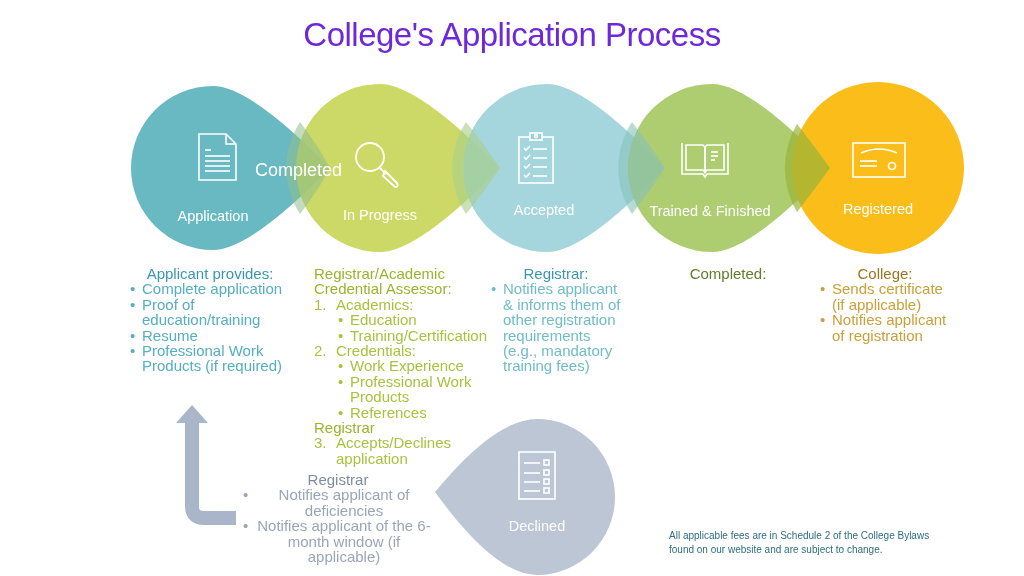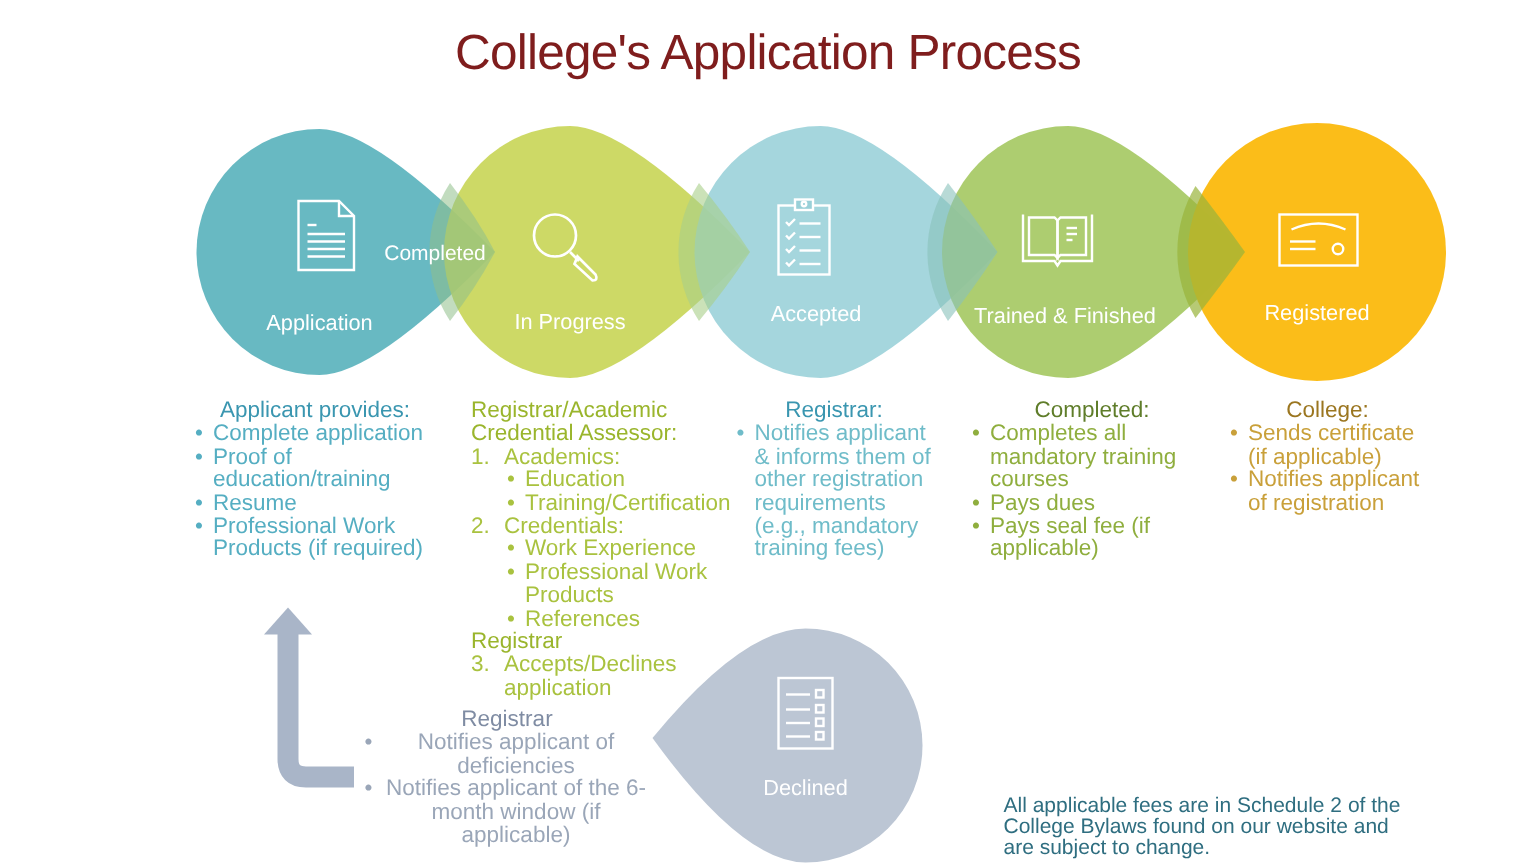--- a/index.html
+++ b/index.html
@@ -1,17 +1,17 @@
 <!DOCTYPE html>
 <html><head>
 <meta charset="utf-8">
 <style>
   html, body { margin:0; padding:0; background:#ffffff; }
   body { width:1024px; height:576px; position:relative; overflow:hidden; font-family:"Liberation Sans", sans-serif; }
-  .title { position:absolute; left:0; width:1024px; top:16px; text-align:center; font-size:33px; color:#7f1d1d; letter-spacing:-0.5px; }
+  .title { position:absolute; left:0; width:1024px; top:16px; text-align:center; font-size:33px; color:#6d28d9; letter-spacing:-0.5px; }
   svg.diagram { position:absolute; left:0; top:0; }
   .lbl { position:absolute; color:#ffffff; font-size:14.5px; text-align:center; white-space:nowrap; }
   .desc { position:absolute; font-size:15px; line-height:15.4px; }
   .desc .head { font-weight:normal; }
   .desc ul { margin:0; padding:0; list-style:none; }
   .desc li { position:relative; padding-left:12px; }
   .desc li::before { content:"•"; position:absolute; left:0; }
   .desc .num { position:relative; padding-left:22px; }
   .desc .num .n { position:absolute; left:0; }
   .desc .sub { padding-left:24px; }
@@ -20,21 +20,21 @@
   .lime { color:#a9c23f; }
   .lime .head { color:#9ab52c; }
   .aqua { color:#6fbcc9; }
   .aqua .head { color:#3a96b0; }
   .green { color:#8fae3e; }
   .green .head { color:#5f7d2a; }
   .gold { color:#c9a03a; }
   .gold .head { color:#9b7620; }
   .grey { color:#9aa6b8; }
   .grey .head { color:#7f8ca3; }
-  .note { position:absolute; left:669px; top:529px; font-size:14px; line-height:14px; color:#2f6e80; }
+  .note { position:absolute; left:669px; top:529px; font-size:10px; line-height:14px; color:#2f6e80; }
 </style>
 </head>
 <body>
 
 <div class="title">College's Application Process</div>
 
 <svg class="diagram" width="1024" height="576" viewBox="0 0 1024 576">
 
   <g>
     <path d="M213,86 A82,82 0 1,0 213,250 Q250,250 330,168 Q250,86 213,86 Z" fill="#63b7c0" opacity="0.97"></path>
@@ -115,21 +115,21 @@
     <line x1="524" y1="473" x2="540" y2="473"></line>
       <rect x="544" y="470" width="5" height="5"></rect>
     <line x1="524" y1="482" x2="540" y2="482"></line>
       <rect x="544" y="479" width="5" height="5"></rect>
     <line x1="524" y1="491" x2="540" y2="491"></line>
       <rect x="544" y="488" width="5" height="5"></rect>
   </g>
 </svg>
 
 <div class="lbl" style="left:153px; top:208px; width:120px;">Application</div>
-<div class="lbl" style="left:255px; top:160px; width:70px; font-size:14px;">Completed</div>
+<div class="lbl" style="left:255px; top:160px; width:70px; font-size:18px;">Completed</div>
 <div class="lbl" style="left:320px; top:207px; width:120px;">In Progress</div>
 <div class="lbl" style="left:484px; top:202px; width:120px;">Accepted</div>
 <div class="lbl" style="left:630px; top:203px; width:160px;">Trained &amp; Finished</div>
 <div class="lbl" style="left:818px; top:201px; width:120px;">Registered</div>
 <div class="lbl" style="left:477px; top:518px; width:120px;">Declined</div>
 
 <div class="desc teal" style="left:130px; top:266px; width:170px;">
   <div class="head" style="text-align:center; width:160px;">Applicant provides:</div>
   <ul>
     <li>Complete application</li>
@@ -158,25 +158,20 @@
 
 <div class="desc aqua" style="left:491px; top:266px; width:130px;">
   <div class="head" style="text-align:center;">Registrar:</div>
   <ul>
     <li>Notifies applicant &amp; informs them of other registration requirements (e.g., mandatory training fees)</li>
   </ul>
 </div>
 
 <div class="desc green" style="left:648px; top:266px; width:160px;">
   <div class="head" style="text-align:center;">Completed:</div>
-  <ul>
-    <li>Completes all mandatory training courses</li>
-    <li>Pays dues</li>
-    <li>Pays seal fee (if applicable)</li>
-  </ul>
 </div>
 
 <div class="desc gold" style="left:820px; top:266px; width:130px;">
   <div class="head" style="text-align:center;">College:</div>
   <ul>
     <li>Sends certificate (if applicable)</li>
     <li>Notifies applicant of registration</li>
   </ul>
 </div>
 

